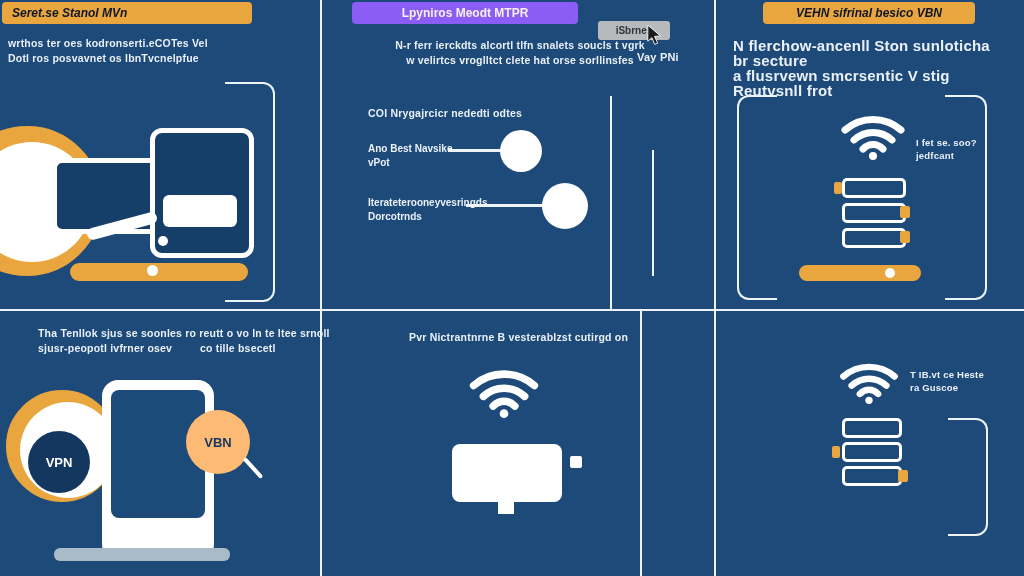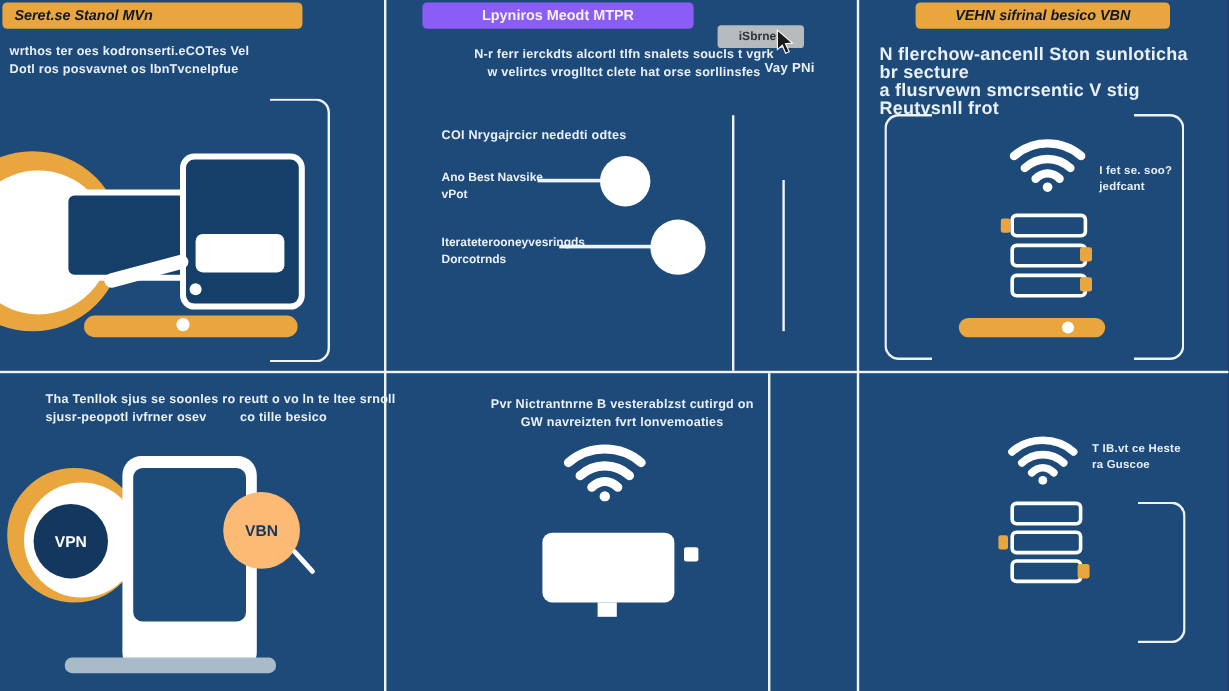--- a/index.html
+++ b/index.html
@@ -70,25 +70,25 @@
   </div>
   <div class="shape" style="left:86px;top:220px;width:72px;height:12px;background:#ffffff;border-radius:6px;transform:rotate(-15deg);"></div>
   <div class="circle" style="left:158px;top:236px;width:10px;height:10px;background:#ffffff;"></div>
   <div class="shape" style="left:70px;top:263px;width:178px;height:18px;background:#e9a63f;border-radius:9px;"></div>
   <div class="circle" style="left:147px;top:265px;width:11px;height:11px;background:#ffffff;"></div>
 
   <div class="para" style="left:8px;top:326px;width:320px;margin-left:30px;">
     <div>Tha Tenllok sjus se soonles ro reutt o vo ln te ltee srnoll</div>
     <div>sjusr-peopotl ivfrner osev</div>
   </div>
-  <div class="para" style="left:200px;top:341px;width:110px;">co tille besico</div>
+  <div class="para" style="left:200px;top:341px;width:110px;">co tille bsecetl</div>
 
   <div class="circle" style="left:6px;top:390px;width:112px;height:112px;border:18px solid #e9a63f;"></div>
   <div class="circle" style="left:20px;top:402px;width:96px;height:96px;background:#ffffff;"></div>
-  <div class="badge-circle" style="left:28px;top:420px;width:62px;height:62px;background:#14375f;color:#ffffff;">
+  <div class="badge-circle" style="left:28px;top:431px;width:62px;height:62px;background:#14375f;color:#ffffff;">
     <span>VPN</span>
   </div>
   <div class="shape" style="left:102px;top:380px;width:112px;height:180px;background:#ffffff;border-radius:16px;">
     <div class="shape" style="left:9px;top:10px;width:94px;height:128px;background:#1c4a79;border-radius:8px;"></div>
   </div>
   <div class="badge-circle" style="left:186px;top:410px;width:64px;height:64px;background:#fdba74;color:#14375f;">
     <span>VBN</span>
   </div>
   <div class="shape" style="left:240px;top:466px;width:26px;height:4px;background:#ffffff;border-radius:2px;transform:rotate(48deg);"></div>
   <div class="shape" style="left:54px;top:548px;width:176px;height:13px;background:#a9bac8;border-radius:6px;"></div>
@@ -115,21 +115,20 @@
 
   <div class="shape" style="left:646px;top:24px;width:18px;height:22px;">
     <svg width="18" height="22" viewBox="0 0 20 24">
       <path d="M2 1 L16 13 L9.5 13.6 L13 21 L9.6 22.4 L6.6 15 L2 19 Z" fill="#1a1a1a" stroke="#ffffff" stroke-width="1"></path>
     </svg>
   </div>
   <div class="para center" style="left:620px;top:50px;width:76px;font-size:11px;">Vay PNi</div>
 
   <div class="para center" style="left:331px;top:330px;width:375px;">
     <div>Pvr Nictrantnrne B vesterablzst cutirgd on</div>
-    <div>GW navreizten fvrt lonvemoaties</div>
   </div>
   <div class="shape" style="left:468px;top:366px;width:72px;height:52px;">
     <svg width="72" height="52" viewBox="0 0 64 48">
       <path d="M4 18 C20 4 44 4 60 18" stroke="#ffffff" stroke-width="7" fill="none" stroke-linecap="round"></path>
       <path d="M13 28 C24 18 40 18 51 28" stroke="#ffffff" stroke-width="7" fill="none" stroke-linecap="round"></path>
       <path d="M22 37 C28 31 36 31 42 37" stroke="#ffffff" stroke-width="7" fill="none" stroke-linecap="round"></path>
       <circle cx="32" cy="44" r="4" fill="#ffffff"></circle>
     </svg>
   </div>
   <div class="shape" style="left:452px;top:444px;width:110px;height:58px;background:#ffffff;border-radius:8px;"></div>

